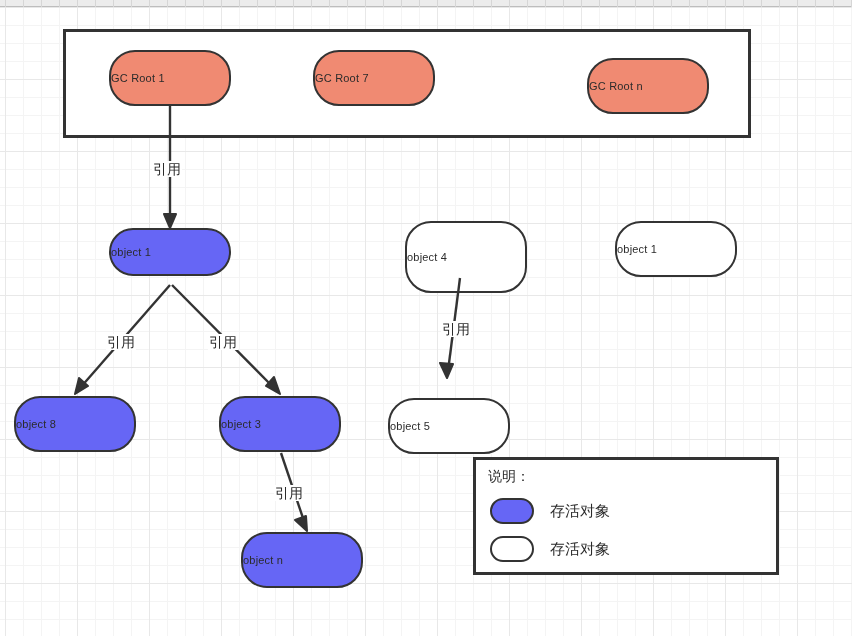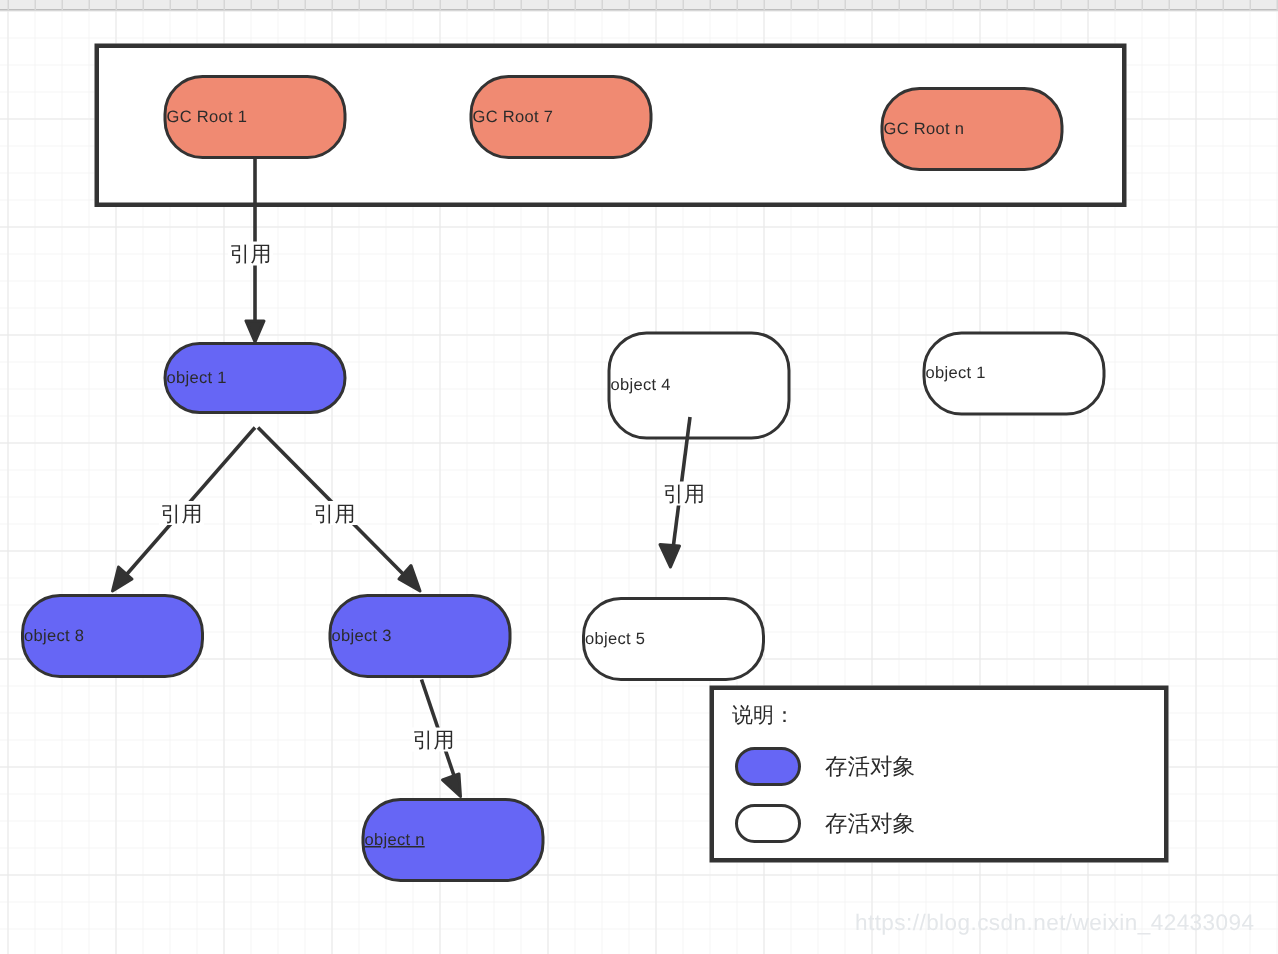--- a/index.html
+++ b/index.html
@@ -187,21 +187,21 @@
       </div>
       <div class="node live" style="left: 109px; top: 228px; width: 122px; height: 48px;">
         <span>object 1</span>
       </div>
       <div class="node live" style="left: 14px; top: 396px; width: 122px; height: 56px;">
         <span>object 8</span>
       </div>
       <div class="node live" style="left: 219px; top: 396px; width: 122px; height: 56px;">
         <span>object 3</span>
       </div>
-      <div class="node live" style="left: 241px; top: 532px; width: 122px; height: 56px; text-decoration: underline;">
+      <div class="node live" style="left: 241px; top: 532px; width: 122px; height: 56px;">
         <span>object n</span>
       </div>
       <div class="node dead" style="left: 405px; top: 221px; width: 122px; height: 72px;">
         <span>object 4</span>
       </div>
       <div class="node dead" style="left: 388px; top: 398px; width: 122px; height: 56px;">
         <span>object 5</span>
       </div>
       <div class="node dead" style="left: 615px; top: 221px; width: 122px; height: 56px;">
         <span>object 1</span>
@@ -230,14 +230,13 @@
     </div>
 
   <div class="legend-box" style="left:473px; top:457px; width:306px; height:118px;">
     <span class="legend-title">说明：</span>
     <span class="legend-swatch" style="left:14px; top:38px; background:#6666f5;"></span>
     <span class="legend-label" style="left:74px; top:42px;">存活对象</span>
     <span class="legend-swatch" style="left:14px; top:76px; background:#ffffff;"></span>
     <span class="legend-label" style="left:74px; top:80px;">存活对象</span>
   </div>
 
-  <div class="watermark">https://blog.csdn.net/weixin_42433094</div>
 </div>
 
 </body></html>

